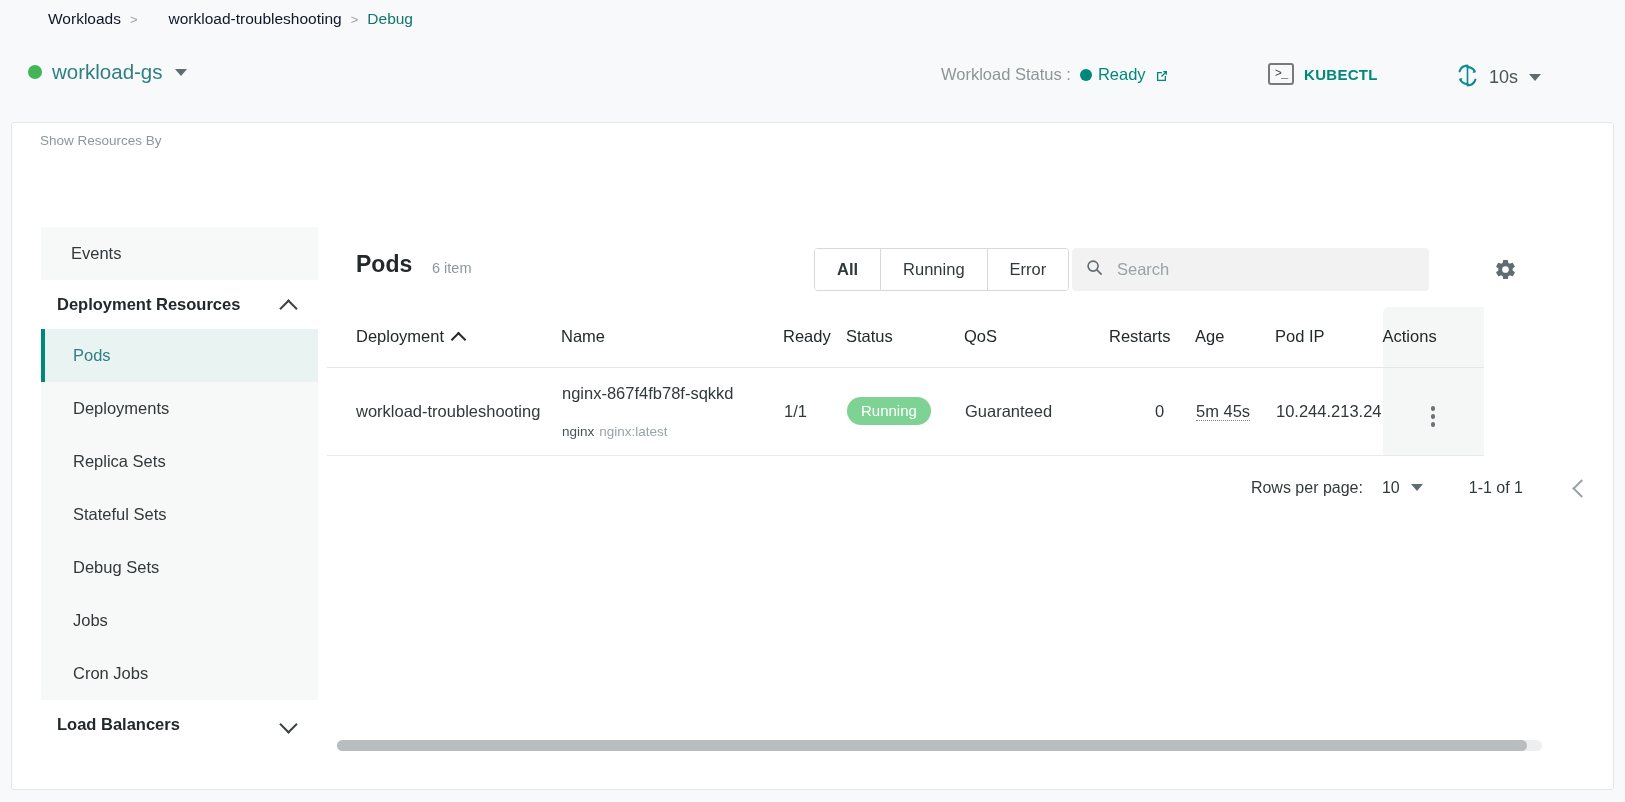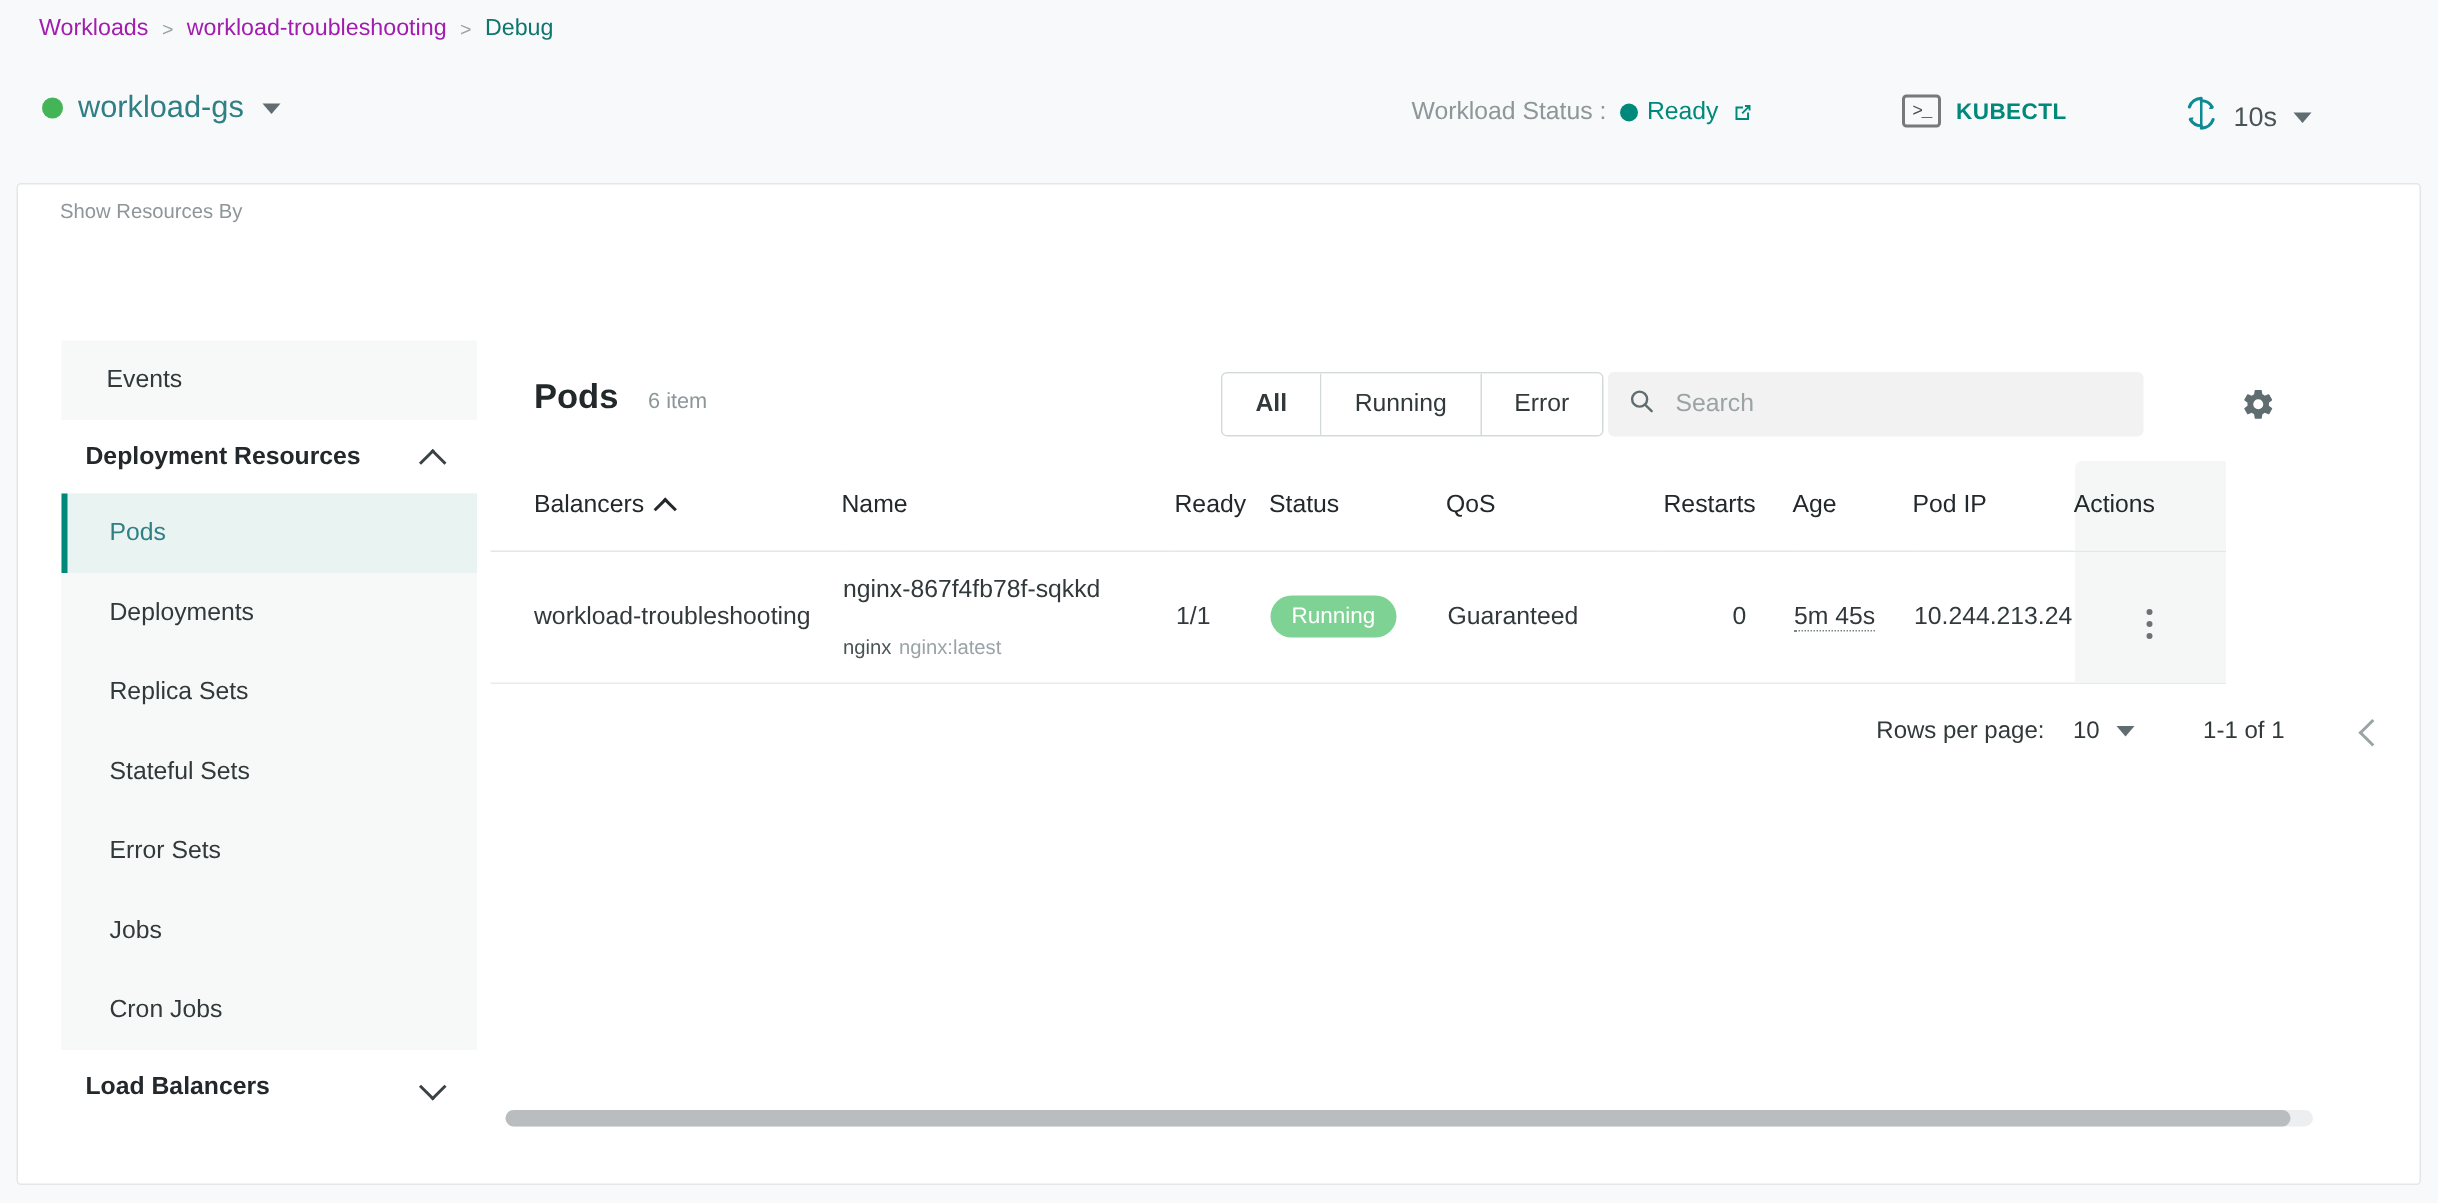--- a/index.html
+++ b/index.html
@@ -11,21 +11,21 @@
     overflow: hidden;
   }
   .page { position: relative; width: 1625px; height: 802px; background: #f7f9fa; }
 
   
   .breadcrumb {
     position: absolute; left: 26px; top: 10px;
     display: flex; align-items: center; gap: 9px;
     font-size: 15.5px;
   }
-  .crumb-link { color: #a21caf; cursor: pointer; }
+  .crumb-link { color: #0f172a; cursor: pointer; margin-left: 22px; }
   .crumb-sep { color: #9aa3a6; font-size: 13px; }
   .crumb-current { color: #0f766e; }
 
   
   .hdr { position: absolute; left: 0; top: 55px; width: 1424px; height: 52px; }
 
   .wl-select {
     position: absolute; left: 28px; top: 5px;
     display: flex; align-items: center; gap: 10px; cursor: pointer;
   }
@@ -325,21 +325,21 @@
         <div class="side-item">
           <span>Deployments</span>
         </div>
         <div class="side-item">
           <span>Replica Sets</span>
         </div>
         <div class="side-item">
           <span>Stateful Sets</span>
         </div>
         <div class="side-item">
-          <span>Error Sets</span>
+          <span>Debug Sets</span>
         </div>
         <div class="side-item">
           <span>Jobs</span>
         </div>
         <div class="side-item">
           <span>Cron Jobs</span>
         </div>
       </div>
 
       <div class="side-group-head">
@@ -387,21 +387,21 @@
               <col style="width:145px">
               <col style="width:86px">
             <col style="width:80px">
               <col style="width:104px">
               <col style="width:101px">
           </colgroup>
           <thead>
           <tr>
             <th style="padding-left:29px">
               <span class="th-sort">
-                <span>Balancers</span>
+                <span>Deployment</span>
                 <span class="sort-up"></span>
               </span>
             </th>
             <th>Name</th>
             <th>Ready</th>
             <th>Status</th>
             <th>QoS</th>
             <th>Restarts</th>
             <th>Age</th>
             <th>Pod IP</th>

